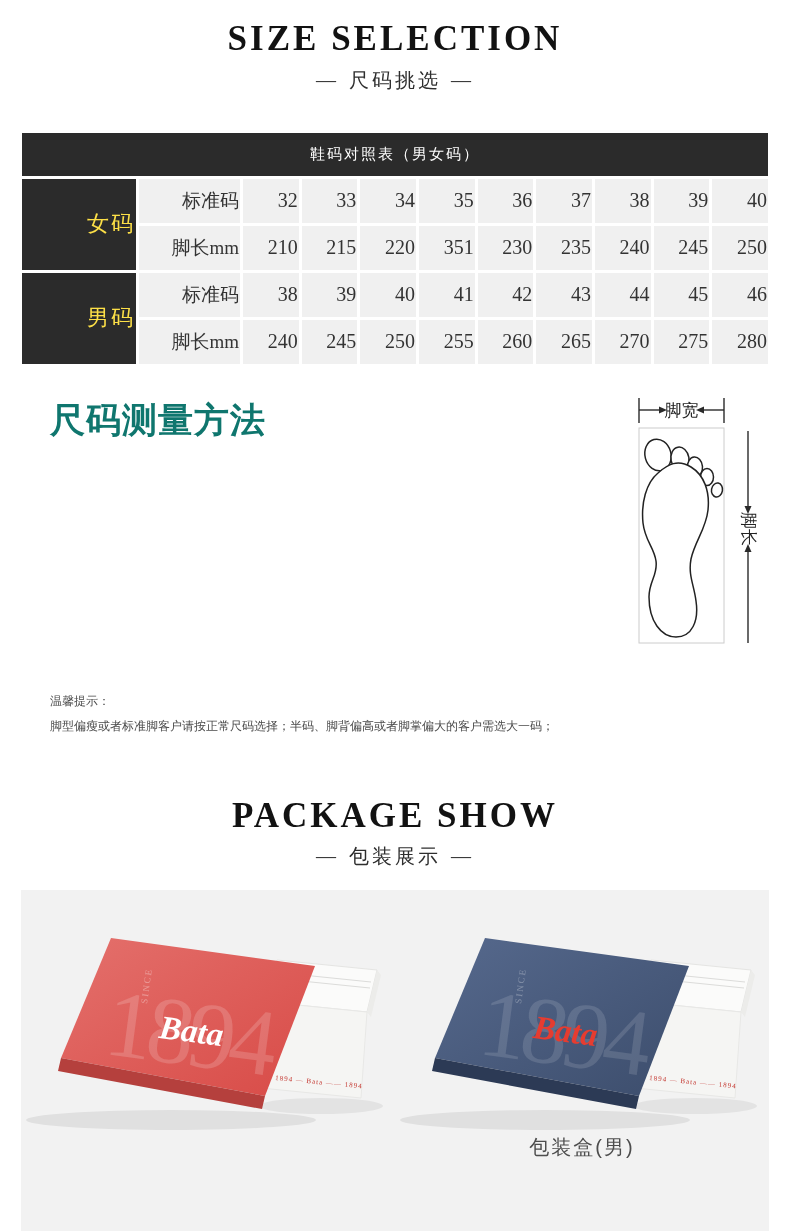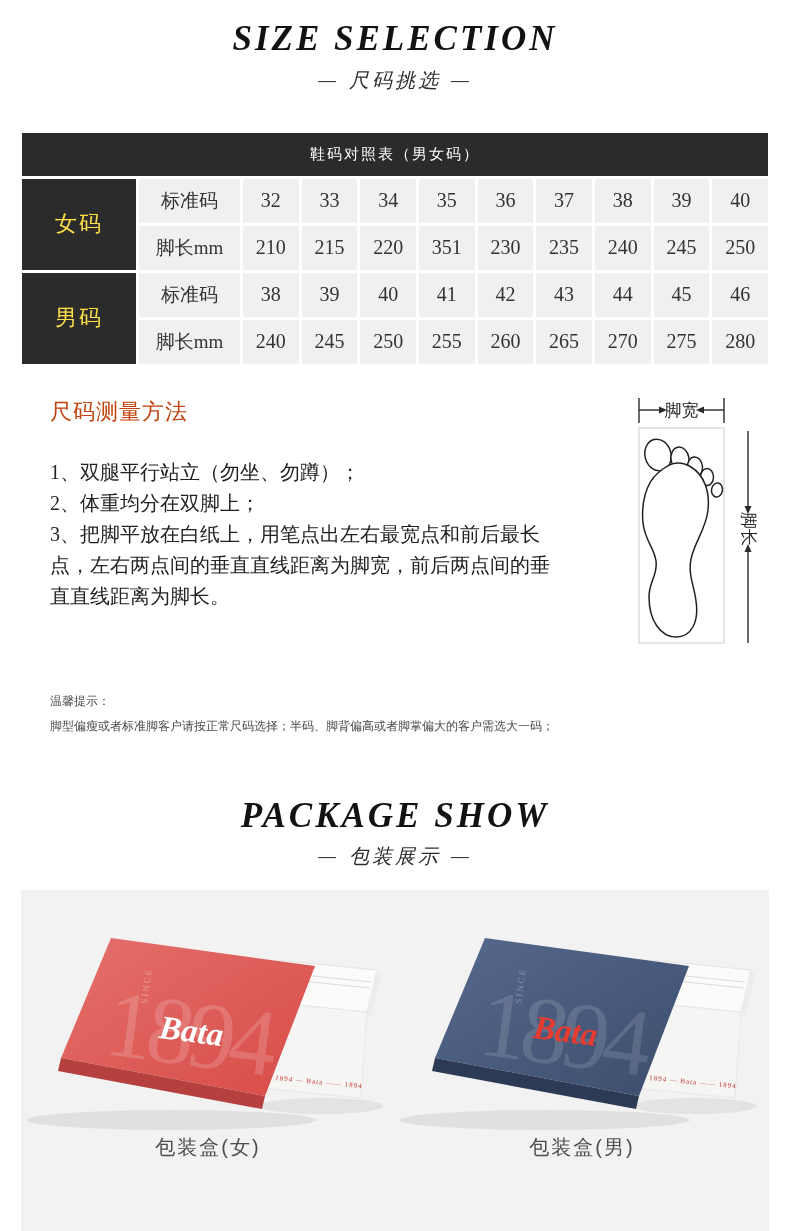--- a/index.html
+++ b/index.html
@@ -3,46 +3,46 @@
 <meta charset="utf-8">
 <style>
   html,body{margin:0;padding:0;}
   body{
     width:790px;
     background:#ffffff;
     font-family:"Liberation Serif","DejaVu Serif",serif;
     color:#222;
   }
   
-  .section-head{text-align:center;font-style:italic;}
+  .section-head{text-align:center;}
   .section-head.first{padding-top:20px;}
   .section-head.pkg{padding-top:58px;}
   .en-title{
     font-size:35px;font-weight:bold;letter-spacing:3px;color:#121212;
     font-family:"Liberation Serif","DejaVu Serif",serif;line-height:1.1;
   }
   .cn-sub{margin-top:8px;font-size:20px;color:#2e2e2e;letter-spacing:3px;}
   .cn-sub .dash{padding:0 10px;color:#2e2e2e;}
   
   table.size-table{
     border-collapse:separate;border-spacing:3px;
     margin:36px 0 0 19px;width:752px;table-layout:fixed;
   }
   table.size-table th.thead{
     background:#2b2b2b;color:#fff;height:41px;font-weight:normal;
     font-size:15px;letter-spacing:2px;
   }
-  table.size-table td{text-align:center;vertical-align:middle;}
+  table.size-table td{text-align:right;vertical-align:middle;}
   td.gcell{background:#2b2b2b;color:#fde047;font-size:22px;letter-spacing:2px;}
   td.rlabel{background:#f0f0f0;color:#333;font-size:19px;height:42px;}
   td.vcell{background:#f0f0f0;color:#333;font-size:20px;height:42px;}
   
   .measure{display:flex;padding:30px 24px 0 50px;}
   .m-left{width:505px;}
-  .m-head{font-size:22px;font-weight:normal;color:#c2410c;letter-spacing:1px;}
+  .m-head{font-size:35px;font-weight:bold;color:#0f766e;letter-spacing:1px;}
   .m-steps{margin-top:30px;font-size:20px;line-height:31px;color:#222;}
   .m-diagram{margin-left:auto;margin-top:-2px;}
   
   .tips{padding:32px 50px 0;font-size:12px;line-height:25px;color:#4a4a4a;}
   
   .panel{
     margin:20px 21px 0;background:#f2f2f2;height:368px;
     display:flex;flex-direction:column;overflow:hidden;
   }
   .boxes{display:flex;}
@@ -131,25 +131,20 @@
         <td class="vcell">270</td>
         <td class="vcell">275</td>
         <td class="vcell">280</td>
       </tr>
     </tbody>
 </table>
 
 <div class="measure">
   <div class="m-left">
     <div class="m-head">尺码测量方法</div>
-    <div class="m-steps">
-      <div>1、双腿平行站立（勿坐、勿蹲）；</div>
-      <div>2、体重均分在双脚上；</div>
-      <div>3、把脚平放在白纸上，用笔点出左右最宽点和前后最长点，左右两点间的垂直直线距离为脚宽，前后两点间的垂直直线距离为脚长。</div>
-    </div>
   </div>
   <div class="m-diagram">
     <svg width="138" height="258" viewBox="0 0 138 258" xmlns="http://www.w3.org/2000/svg">
 
       <g stroke="#2a2a2a" stroke-width="1.4">
         <line x1="11" y1="3" x2="11" y2="28"></line>
         <line x1="96" y1="3" x2="96" y2="28"></line>
         <line x1="11" y1="15" x2="33" y2="15"></line>
         <line x1="74" y1="15" x2="96" y2="15"></line>
       </g>
@@ -219,21 +214,20 @@
         <g>
           <polygon points="40,138 90,18 294,46 244,176" fill="url(#lidF)"></polygon>
           <polygon points="40,138 244,176 241,189 37,151" fill="#b5403d"></polygon>
           <g clip-path="url(#clipF)">
             <text x="168" y="145" text-anchor="middle" font-size="95" letter-spacing="-6" font-family="'Liberation Serif',serif" fill="rgba(255,255,255,0.17)" transform="rotate(7.5 168 110)">1894</text>
             <text x="126" y="84" font-size="9" letter-spacing="2" fill="rgba(255,255,255,0.35)" transform="rotate(-82 126 84)">SINCE</text>
             <text x="170" y="122" text-anchor="middle" font-size="33" font-style="italic" font-weight="bold" font-family="'Liberation Serif',serif" fill="#ffffff" transform="rotate(7.5 170 114)">Bata</text>
           </g>
         </g>
       </svg>
-      <div class="box-label">包装盒(女)</div>
     </div>
 
     <div class="box-fig">
       <svg width="374" height="210" viewBox="0 0 374 210" xmlns="http://www.w3.org/2000/svg">
         <defs>
           <linearGradient id="lidM" x1="0" y1="0" x2="1" y2="1">
             <stop offset="0" stop-color="#56698d"></stop>
               <stop offset="1" stop-color="#3c4d6c"></stop>
           </linearGradient>
           <clipPath id="clipM">

